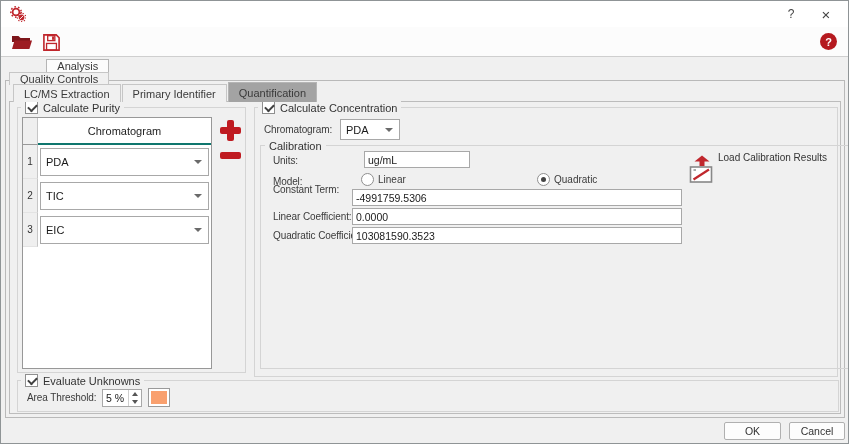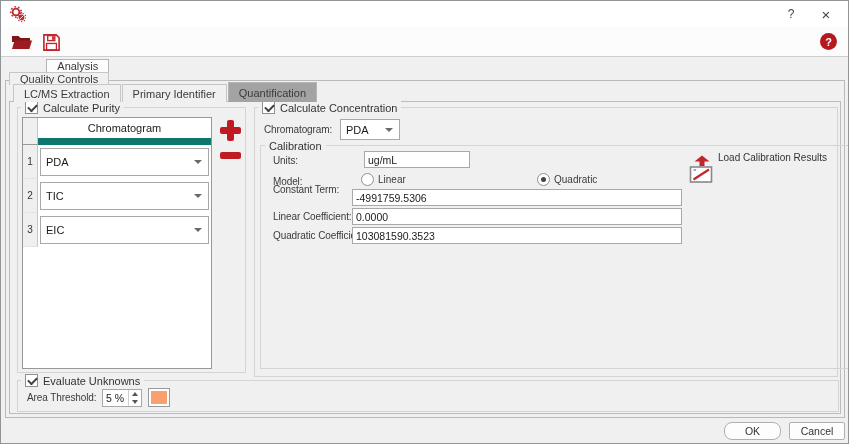--- a/index.html
+++ b/index.html
@@ -43,21 +43,21 @@
   .legend{ position:absolute; top:-8px; left:3px; background:#f0f0f0; padding:0 4px;
            display:flex; align-items:center; gap:5px; height:15px; white-space:nowrap; }
   .checkbox{ width:13px; height:13px; background:#fff; border:1px solid #8f8f8f; position:relative; flex:0 0 auto; }
   .checkbox.checked::after{ content:""; position:absolute; left:2px; top:2px; width:7px; height:4px;
            border-left:2px solid #404040; border-bottom:2px solid #404040; transform:rotate(-45deg); }
   
   .ptable{ position:absolute; left:4px; top:9px; width:190px; height:252px; background:#fff;
            border:1px solid #989898; overflow:hidden; }
   .p-headrow{ display:flex; height:27px; }
   .p-corner{ width:15px; background:#efefef; border-right:1px solid #c6c6c6; border-bottom:1px solid #989898; }
-  .p-head{ flex:1; display:flex; align-items:center; justify-content:center; border-bottom:7px solid #0f766e; color:#222; }
+  .p-head{ flex:1; display:flex; align-items:center; justify-content:center; border-bottom:2px solid #0f766e; color:#222; }
   .p-row{ display:flex; height:34px; }
   .p-num{ width:15px; background:#efefef; border-right:1px solid #c6c6c6; border-bottom:1px solid #e3e3e3;
           display:flex; align-items:center; justify-content:center; font-size:10px; color:#333; }
   .p-combo{ flex:1; margin:3px 2px; border:1px solid #a8a8a8; background:#fff; position:relative;
             display:flex; align-items:center; padding-left:5px; color:#1a1a1a; }
   .chev{ position:absolute; right:6px; top:50%; margin-top:-2px; width:0; height:0;
          border-left:4px solid transparent; border-right:4px solid transparent; border-top:4px solid #6a6a6a; }
   .plus-btn{ position:absolute; left:202px; top:12px; width:21px; height:21px; }
   .plus-btn::before{ content:""; position:absolute; left:7px; top:0; width:7px; height:21px; background:#bf1b21; border-radius:2px; }
   .plus-btn::after{ content:""; position:absolute; left:0; top:7px; width:21px; height:7px; background:#bf1b21; border-radius:2px; }
@@ -82,21 +82,21 @@
   .spin-arrows{ width:13px; border-left:1px solid #cfcfcf; display:flex; flex-direction:column; }
   .spin-up,.spin-down{ flex:1; display:flex; align-items:center; justify-content:center; }
   .spin-up::after{ content:""; border-left:3px solid transparent; border-right:3px solid transparent; border-bottom:4px solid #555; }
   .spin-down::after{ content:""; border-left:3px solid transparent; border-right:3px solid transparent; border-top:4px solid #555; }
   .swatch{ position:absolute; left:130px; top:7px; width:22px; height:19px; border:1px solid #9a9a9a;
            background:#fff; padding:2px; }
   .swatch-inner{ width:100%; height:100%; }
   
   .btn{ position:absolute; top:421px; height:18px; background:#fdfdfd; border:1px solid #b0b0b0;
         border-radius:2px; display:flex; align-items:center; justify-content:center; font-size:10.5px; color:#333; }
-  .btn-ok{ left:723px; width:57px;border-radius:8px; } .btn-cancel{ left:788px; width:56px; }
+  .btn-ok{ left:723px; width:57px; } .btn-cancel{ left:788px; width:56px; }
 </style>
 </head>
 <body>
 
 <div class="window">
 
   <div class="titlebar">
     <span class="app-icon">
       <svg width="16" height="16" viewBox="0 0 16 16">
         <circle cx="6" cy="6" r="3.4" fill="none" stroke="#c0272d" stroke-width="1.8"></circle>

